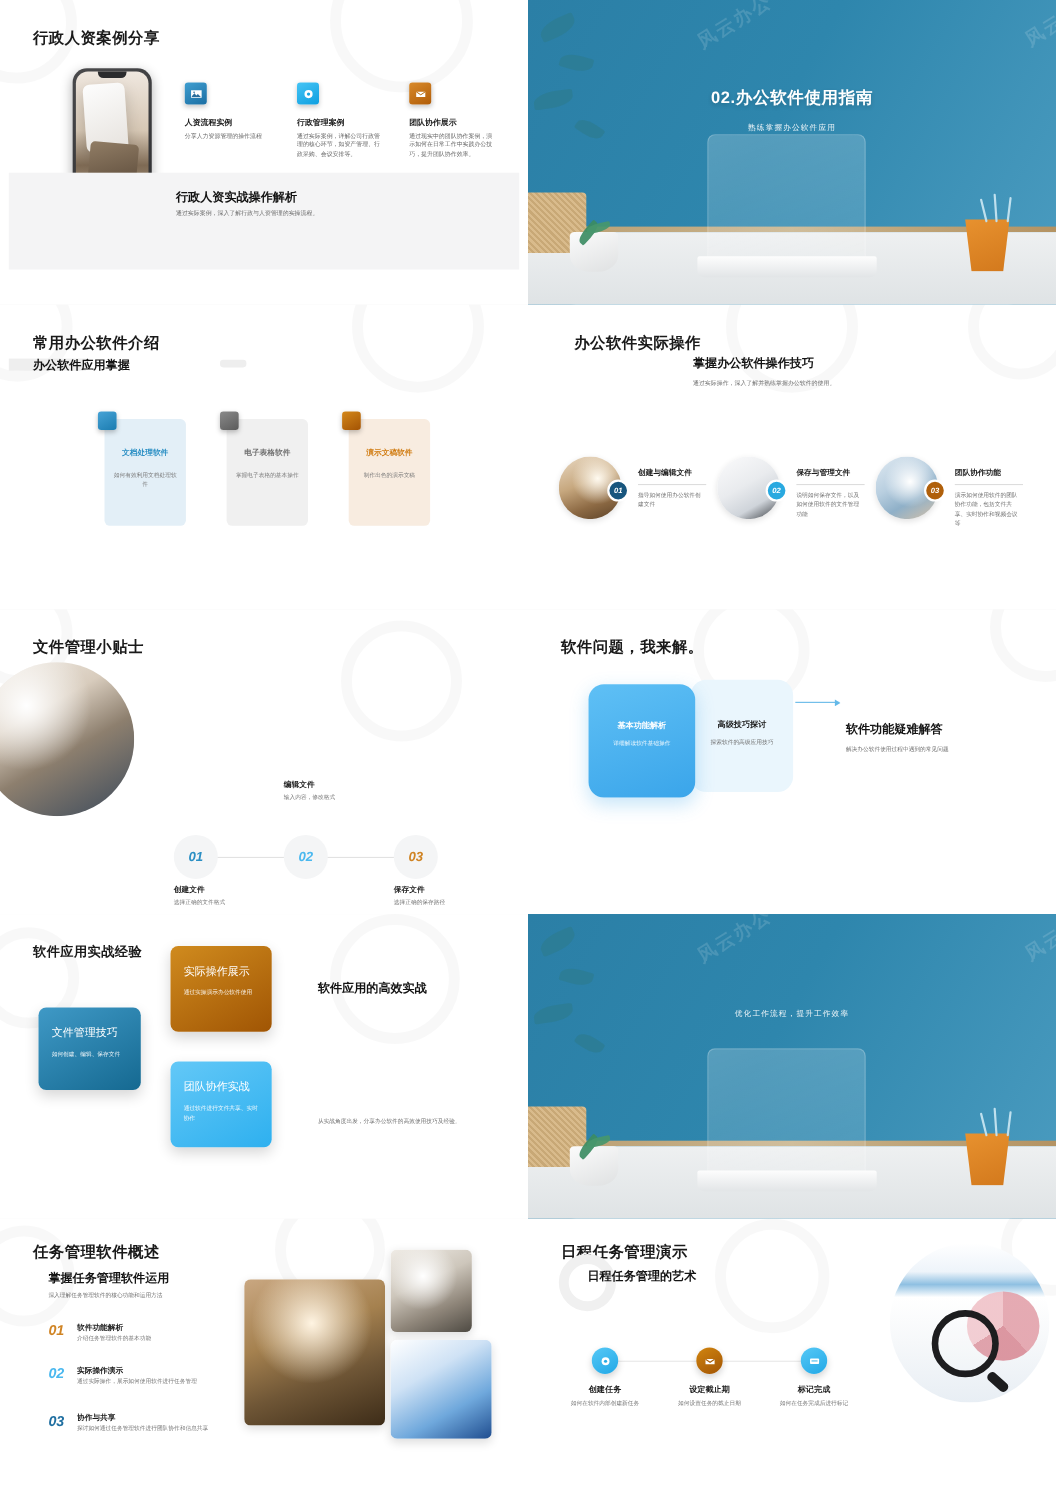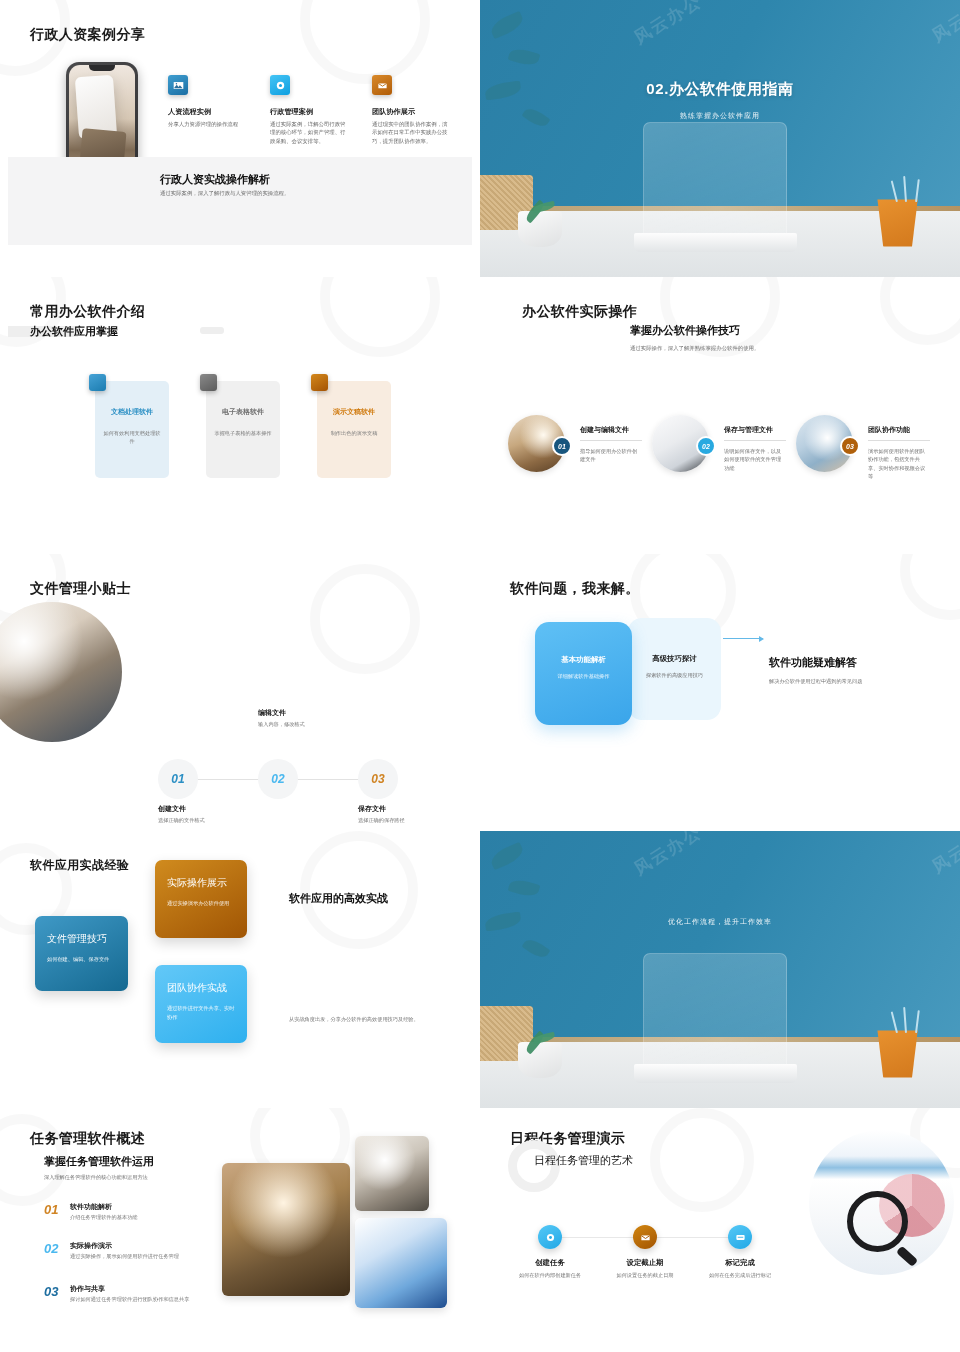--- a/index.html
+++ b/index.html
@@ -270,21 +270,21 @@
   .s9-p { position: absolute; left: 44px; top: 66px; font-size: 5.2px; color: #6f6f6f; }
   .nrow { position: absolute; left: 44px; width: 175px; }
   .nnum { position: absolute; left: 0; top: 0; font-size: 13px; font-weight: bold; font-style: italic; }
   .nbody { margin-left: 26px; }
   .nbody-t { font-size: 7px; font-weight: bold; color: #1b1b1b; }
   .nbody-b { font-size: 5.2px; color: #757575; margin-top: 2px; line-height: 1.5; }
   .ph { position: absolute; border-radius: 6px; overflow: hidden; box-shadow: 0 3px 9px rgba(0,0,0,.13); }
 
   
   .s10-title { left: 30px; top: 22px; font-size: 14px; }
-  .s10-h { position: absolute; left: 54px; top: 45px; font-size: 11px; font-weight: normal; color: #141414; }
+  .s10-h { position: absolute; left: 54px; top: 45px; font-size: 11px; font-weight: bold; color: #141414; }
   .s10-ring {
     position: absolute; left: 28px; top: 32px; width: 52px; height: 52px;
     border-radius: 50%; border: 9px solid #f0f0f0;
   }
   .istep { position: absolute; top: 117px; width: 90px; text-align: center; }
   .icirc {
     width: 24px; height: 24px; border-radius: 50%; margin: 0 auto;
     display: flex; align-items: center; justify-content: center;
     box-shadow: 0 3px 7px rgba(0,0,0,.18);
   }

